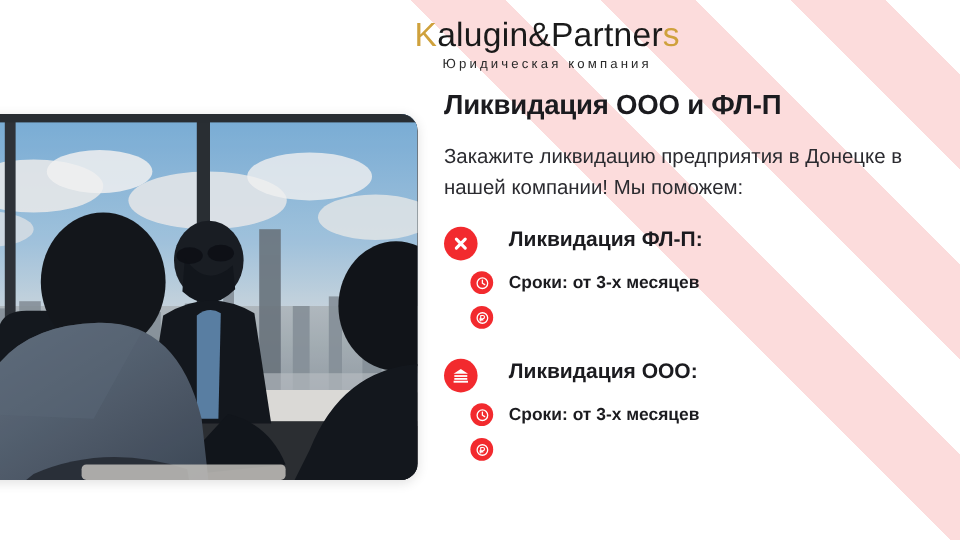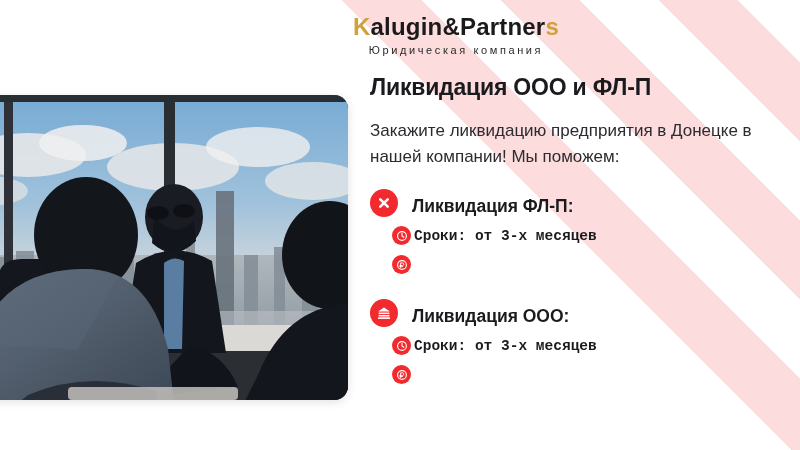--- a/index.html
+++ b/index.html
@@ -71,22 +71,22 @@
 
   
   .logo-block {
     position: absolute;
     left: 296px;
     top: 14px;
     width: 320px;
     text-align: center;
   }
   .logo-main {
-    font-size: 24px;
-    font-weight: bold;
+    font-size: 28px;
+    font-weight: normal;
     letter-spacing: 0.2px;
     color: #1a1a1a;
     white-space: nowrap;
     line-height: 1.05;
   }
   .logo-main .gold { color: #cfa13c; }
   .logo-sub {
     margin-top: 5px;
     font-size: 11px;
     letter-spacing: 2.6px;
@@ -118,22 +118,22 @@
     max-width: 404px;
   }
 
   .section {
     margin-top: 20px;
   }
   .section.second { margin-top: 25px; }
 
   .section-head {
     display: flex;
-    align-items: flex-end;
-    gap: 14px;
+    align-items: flex-start;
+    gap: 26px;
   }
   .badge {
     width: 28px;
     height: 28px;
     border-radius: 50%;
     background: #f22a2e;
     display: flex;
     align-items: center;
     justify-content: center;
     flex: 0 0 auto;
@@ -145,23 +145,22 @@
     white-space: nowrap;
   }
 
   .bullets {
     margin-top: 9px;
     padding-left: 22px;
   }
   .bullet {
     display: flex;
     align-items: center;
-    gap: 3px;
+    gap: 13px;
     margin-top: 10px;
-    font-family: Liberation Mono, monospace;
   }
   .bullet:first-child { margin-top: 0; }
   .mini-badge {
     width: 19px;
     height: 19px;
     border-radius: 50%;
     background: #f22a2e;
     display: flex;
     align-items: center;
     justify-content: center;

